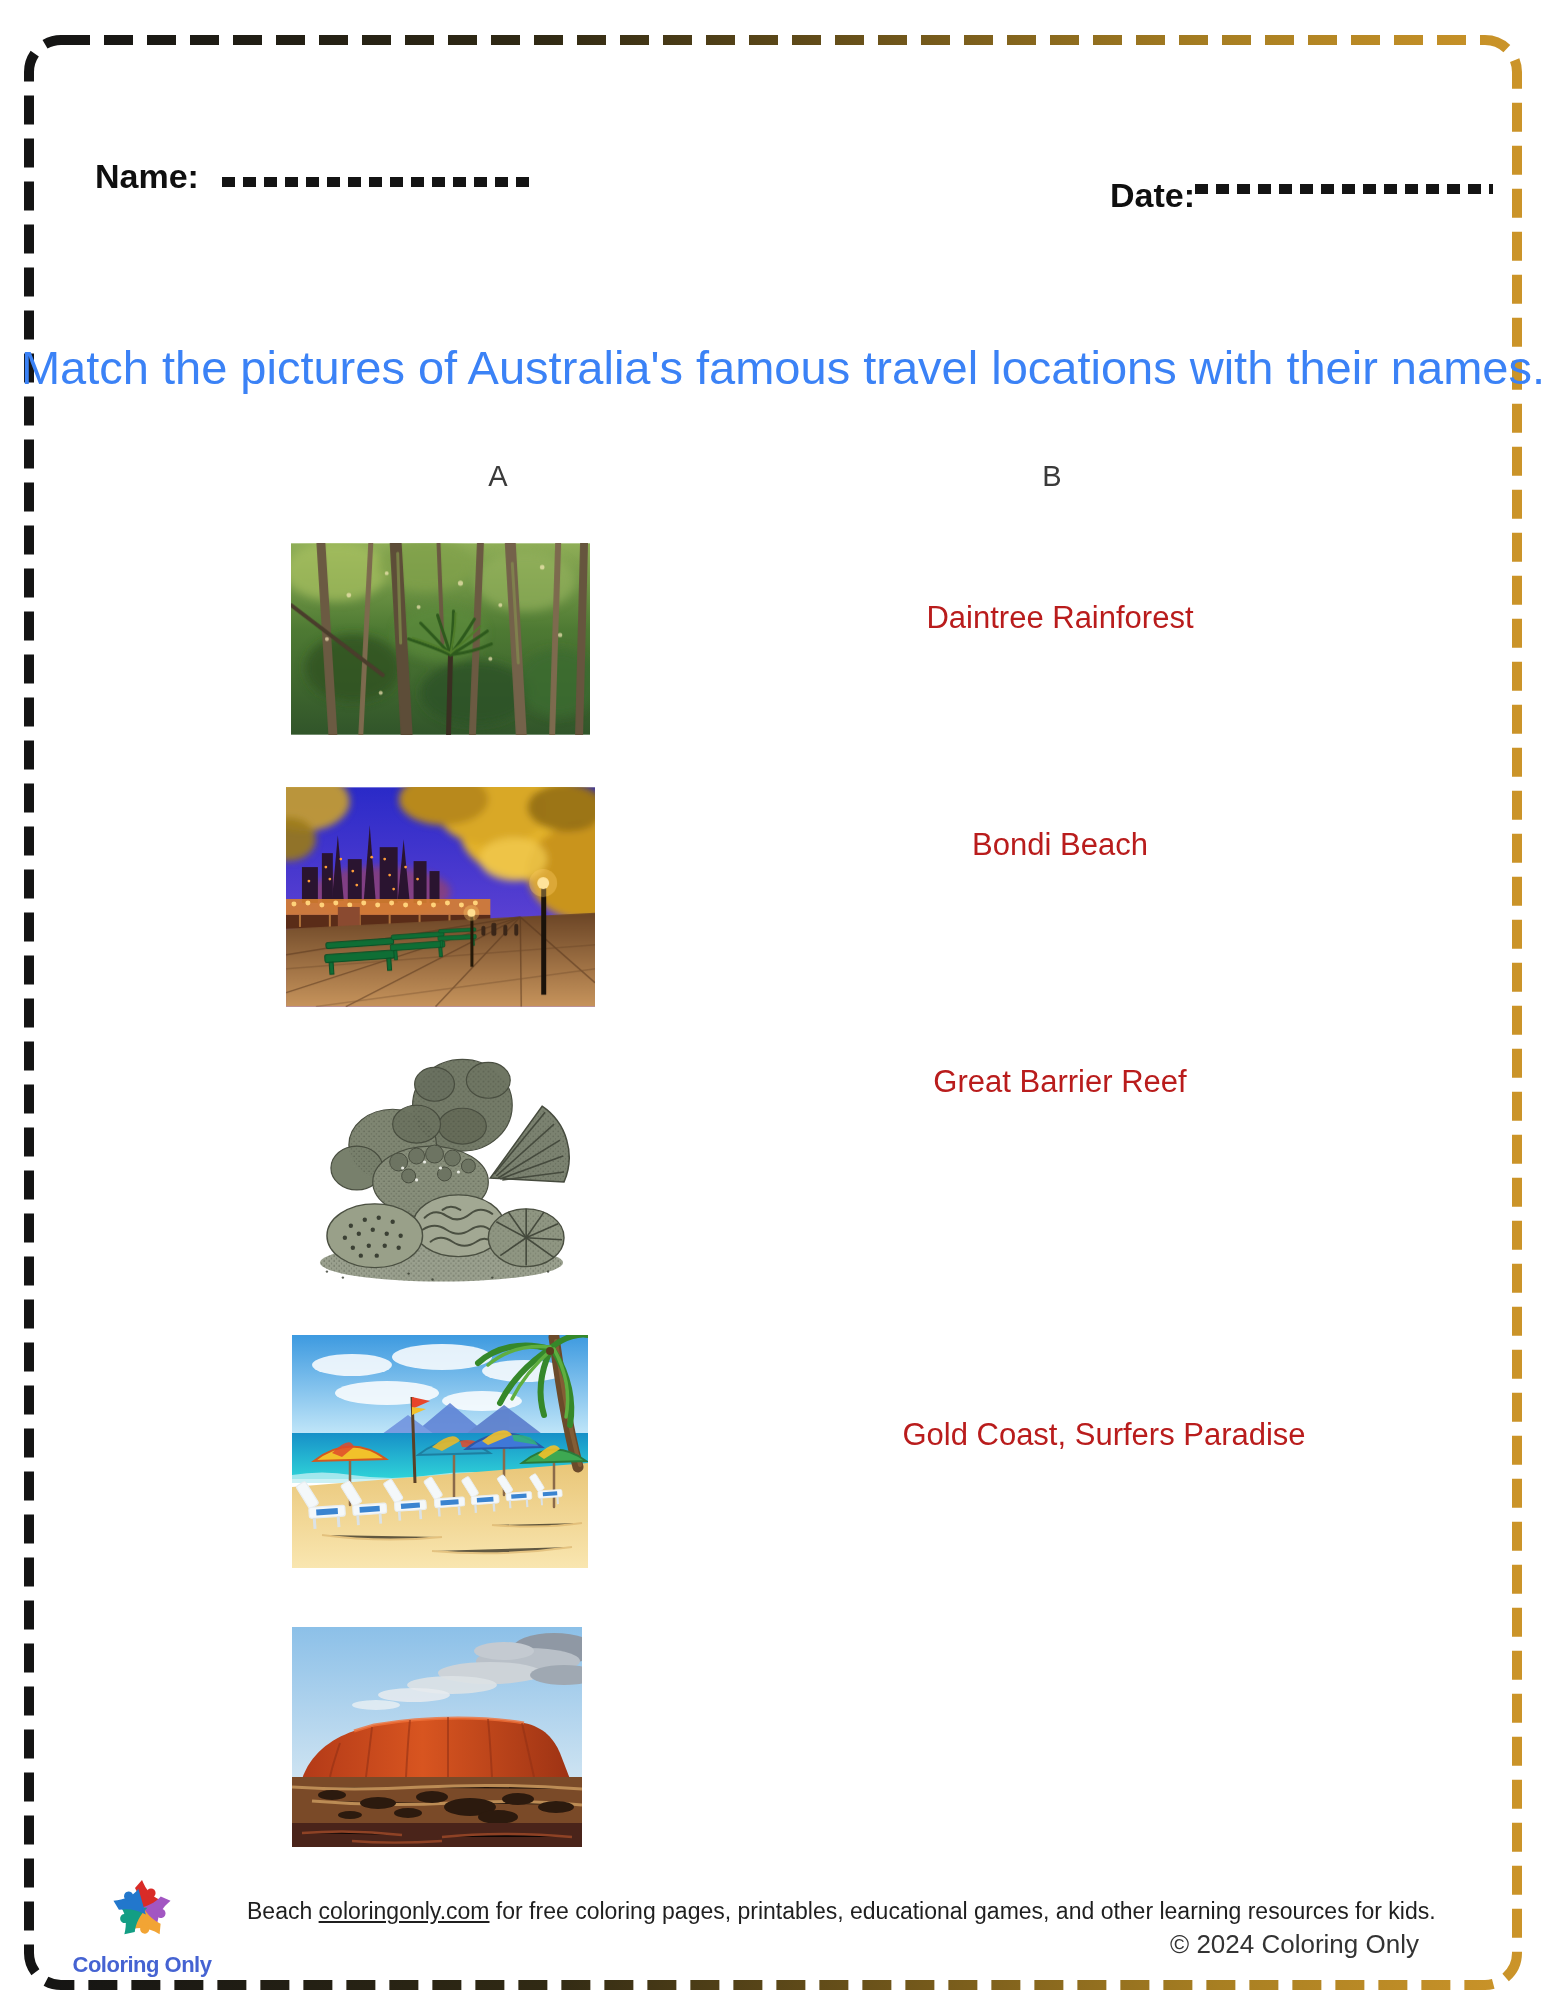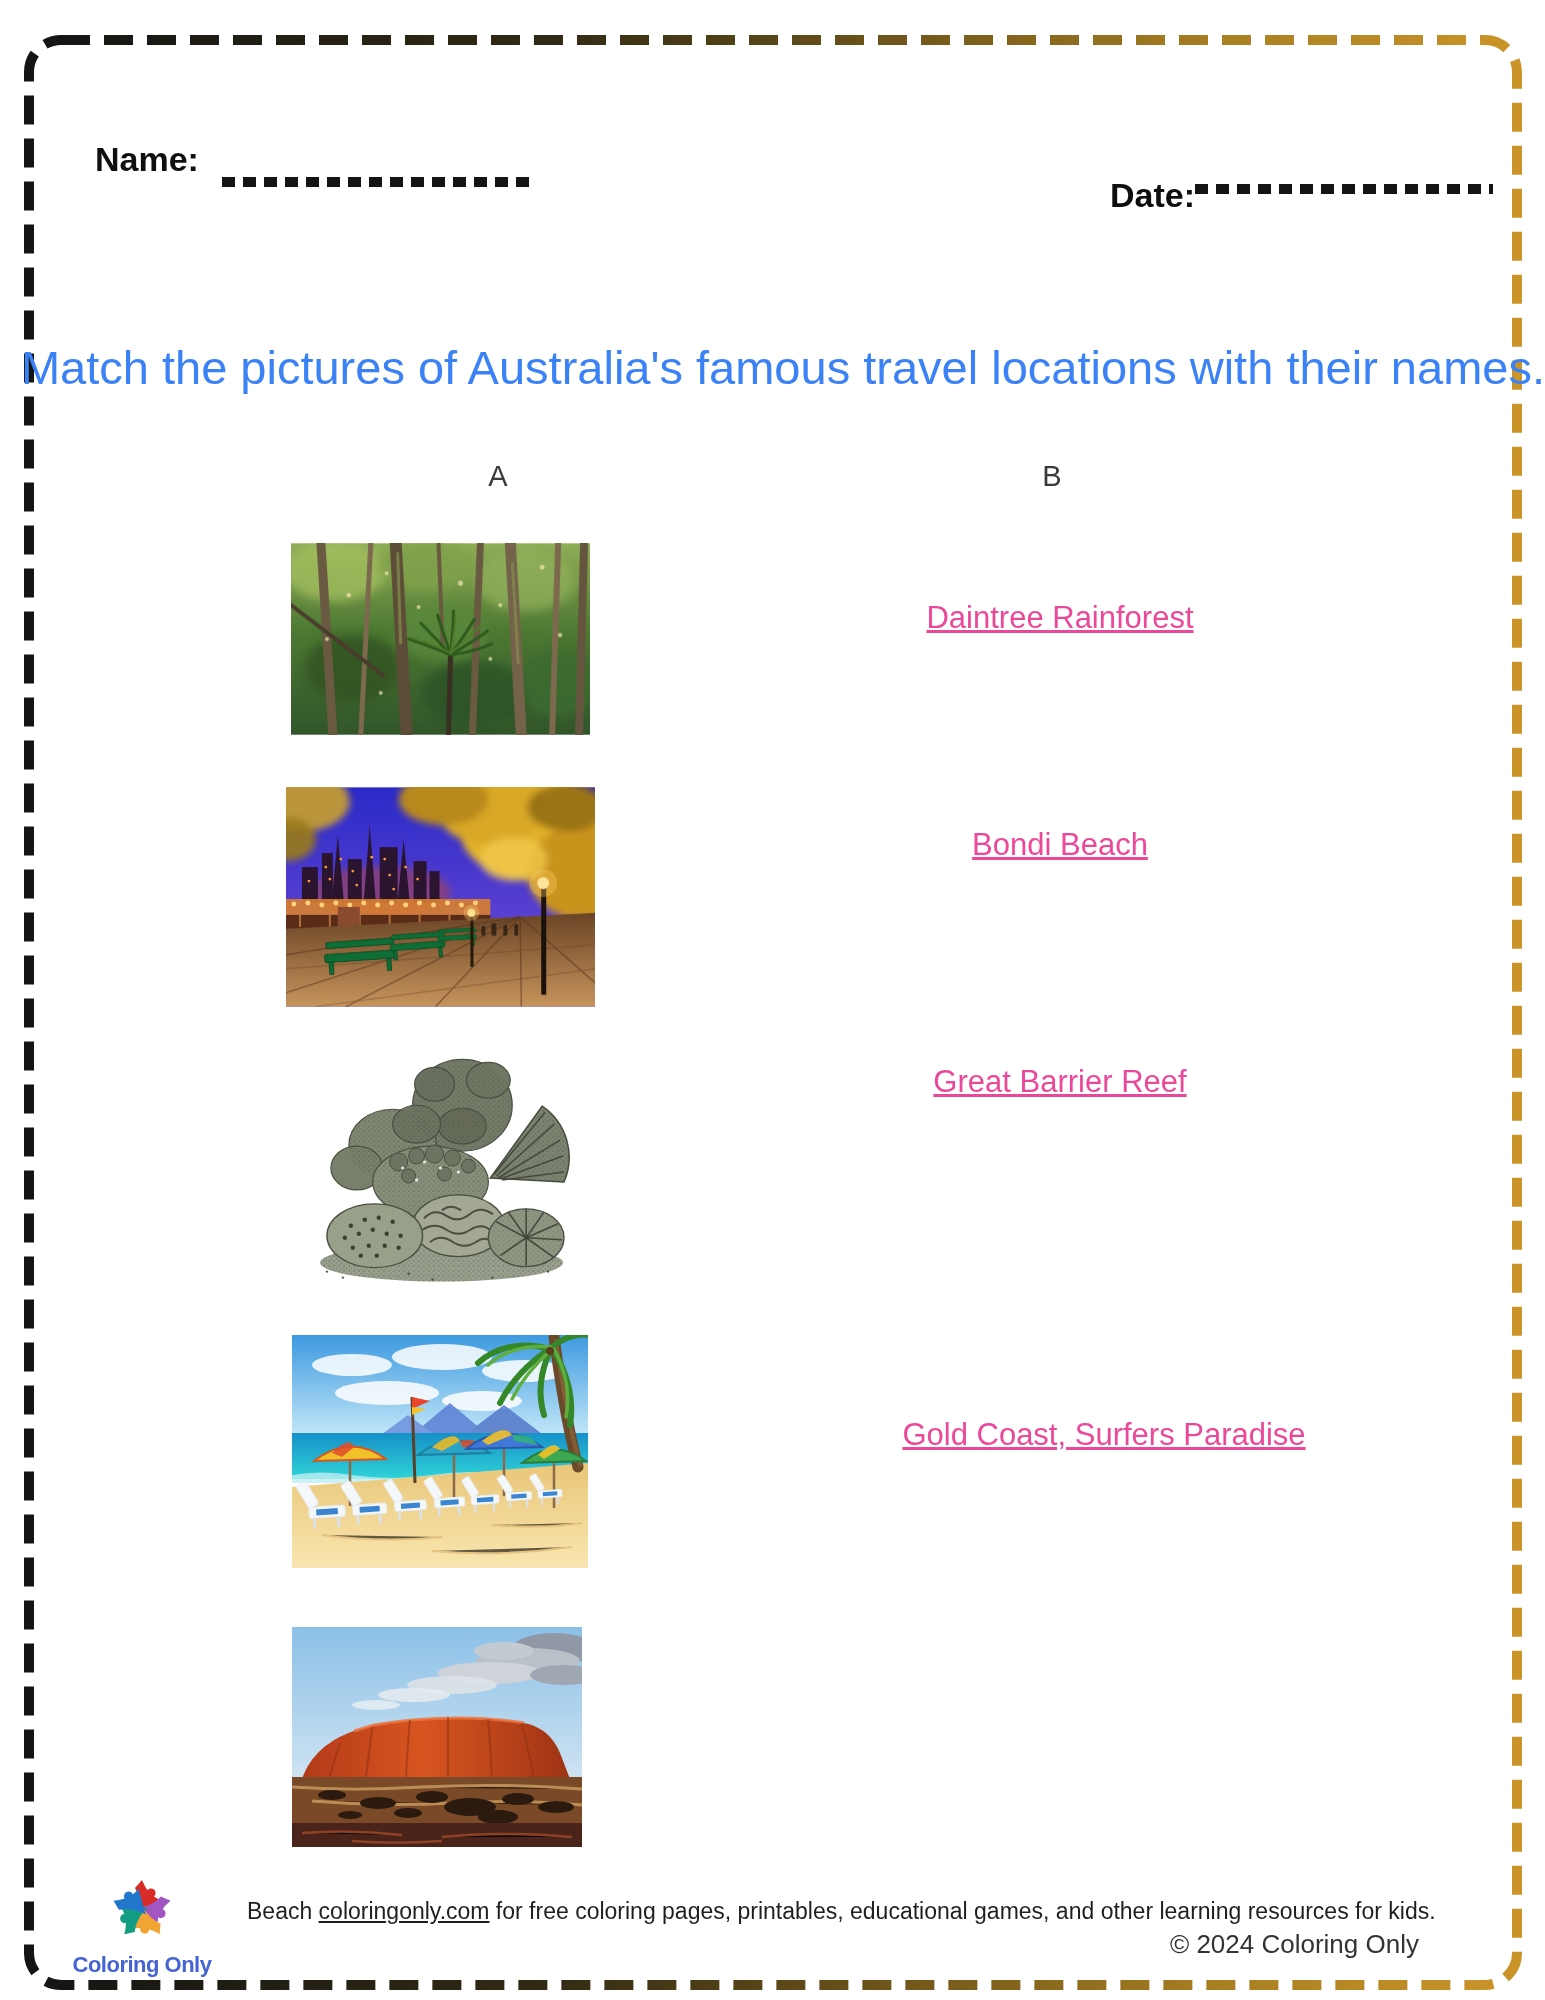--- a/index.html
+++ b/index.html
@@ -5,21 +5,21 @@
   html,body{margin:0;padding:0;background:#ffffff;}
   .page{position:relative;width:1545px;height:2000px;background:#ffffff;overflow:hidden;
         font-family:"Liberation Sans", sans-serif;color:#222;}
   .abs{position:absolute;}
   .border-svg{position:absolute;left:0;top:0;pointer-events:none;}
   .field-label{font-weight:bold;font-size:34px;color:#0f0f0f;}
   .dotline{height:10px;background:repeating-linear-gradient(to right,#141414 0 13px,transparent 13px 21px);}
   .title{left:0;right:0;top:248px;text-align:center;font-size:44px;font-weight:bold;color:#242424;letter-spacing:-1px;}
   .subtitle{left:0;right:0;top:340px;text-align:right;font-size:47px;color:#3b82f6;}
   .col-header{width:120px;text-align:center;font-size:29px;color:#3a3a3a;}
-  .match-label{left:840px;width:440px;text-align:center;font-size:31px;color:#ec4899;text-decoration:underline;}
+  .match-label{left:840px;width:440px;text-align:center;font-size:31px;color:#b91c1c;}
   .figure{display:block;}
   .footer-text{left:247px;top:1893px;width:1190px;font-size:23px;line-height:37px;color:#1f1f1f;}
   .footer-text a{color:#1f1f1f;text-decoration:underline;}
   .copyright{left:1170px;top:1929px;font-size:26px;color:#333333;}
   .logo-box{left:68px;top:1874px;width:148px;text-align:center;}
   .logo-text{display:block;margin-top:2px;font-size:22px;font-weight:bold;color:#4563d2;letter-spacing:-0.5px;}
 </style>
 </head>
 <body>
 
@@ -31,21 +31,21 @@
         <stop offset="0" stop-color="#141414"></stop>
         <stop offset="0.35" stop-color="#312a14"></stop>
         <stop offset="0.6" stop-color="#74591b"></stop>
         <stop offset="0.8" stop-color="#a87f22"></stop>
         <stop offset="1" stop-color="#cb9429"></stop>
       </linearGradient>
     </defs>
     <rect x="29" y="40" width="1488" height="1945" rx="32" fill="none" stroke="url(#bgrad)" stroke-width="10" stroke-dasharray="29 14"></rect>
   </svg>
 
-  <div class="abs field-label" style="left:95px;top:140px;">Name:</div>
+  <div class="abs field-label" style="left:95px;top:157px;">Name:</div>
   <div class="abs dotline" style="left:222px;top:177px;width:310px;"></div>
 
   <div class="abs field-label" style="left:1110px;top:145px;margin-top:31px;">Date:</div>
   <div class="abs dotline" style="left:1195px;top:184px;width:298px;"></div>
 
   <p class="abs subtitle" style="margin:0;">Match the pictures of Australia's famous travel locations with their names.</p>
 
   <div class="abs col-header" style="left:438px;top:460px;">A</div>
   <div class="abs col-header" style="left:992px;top:460px;">B</div>
 

